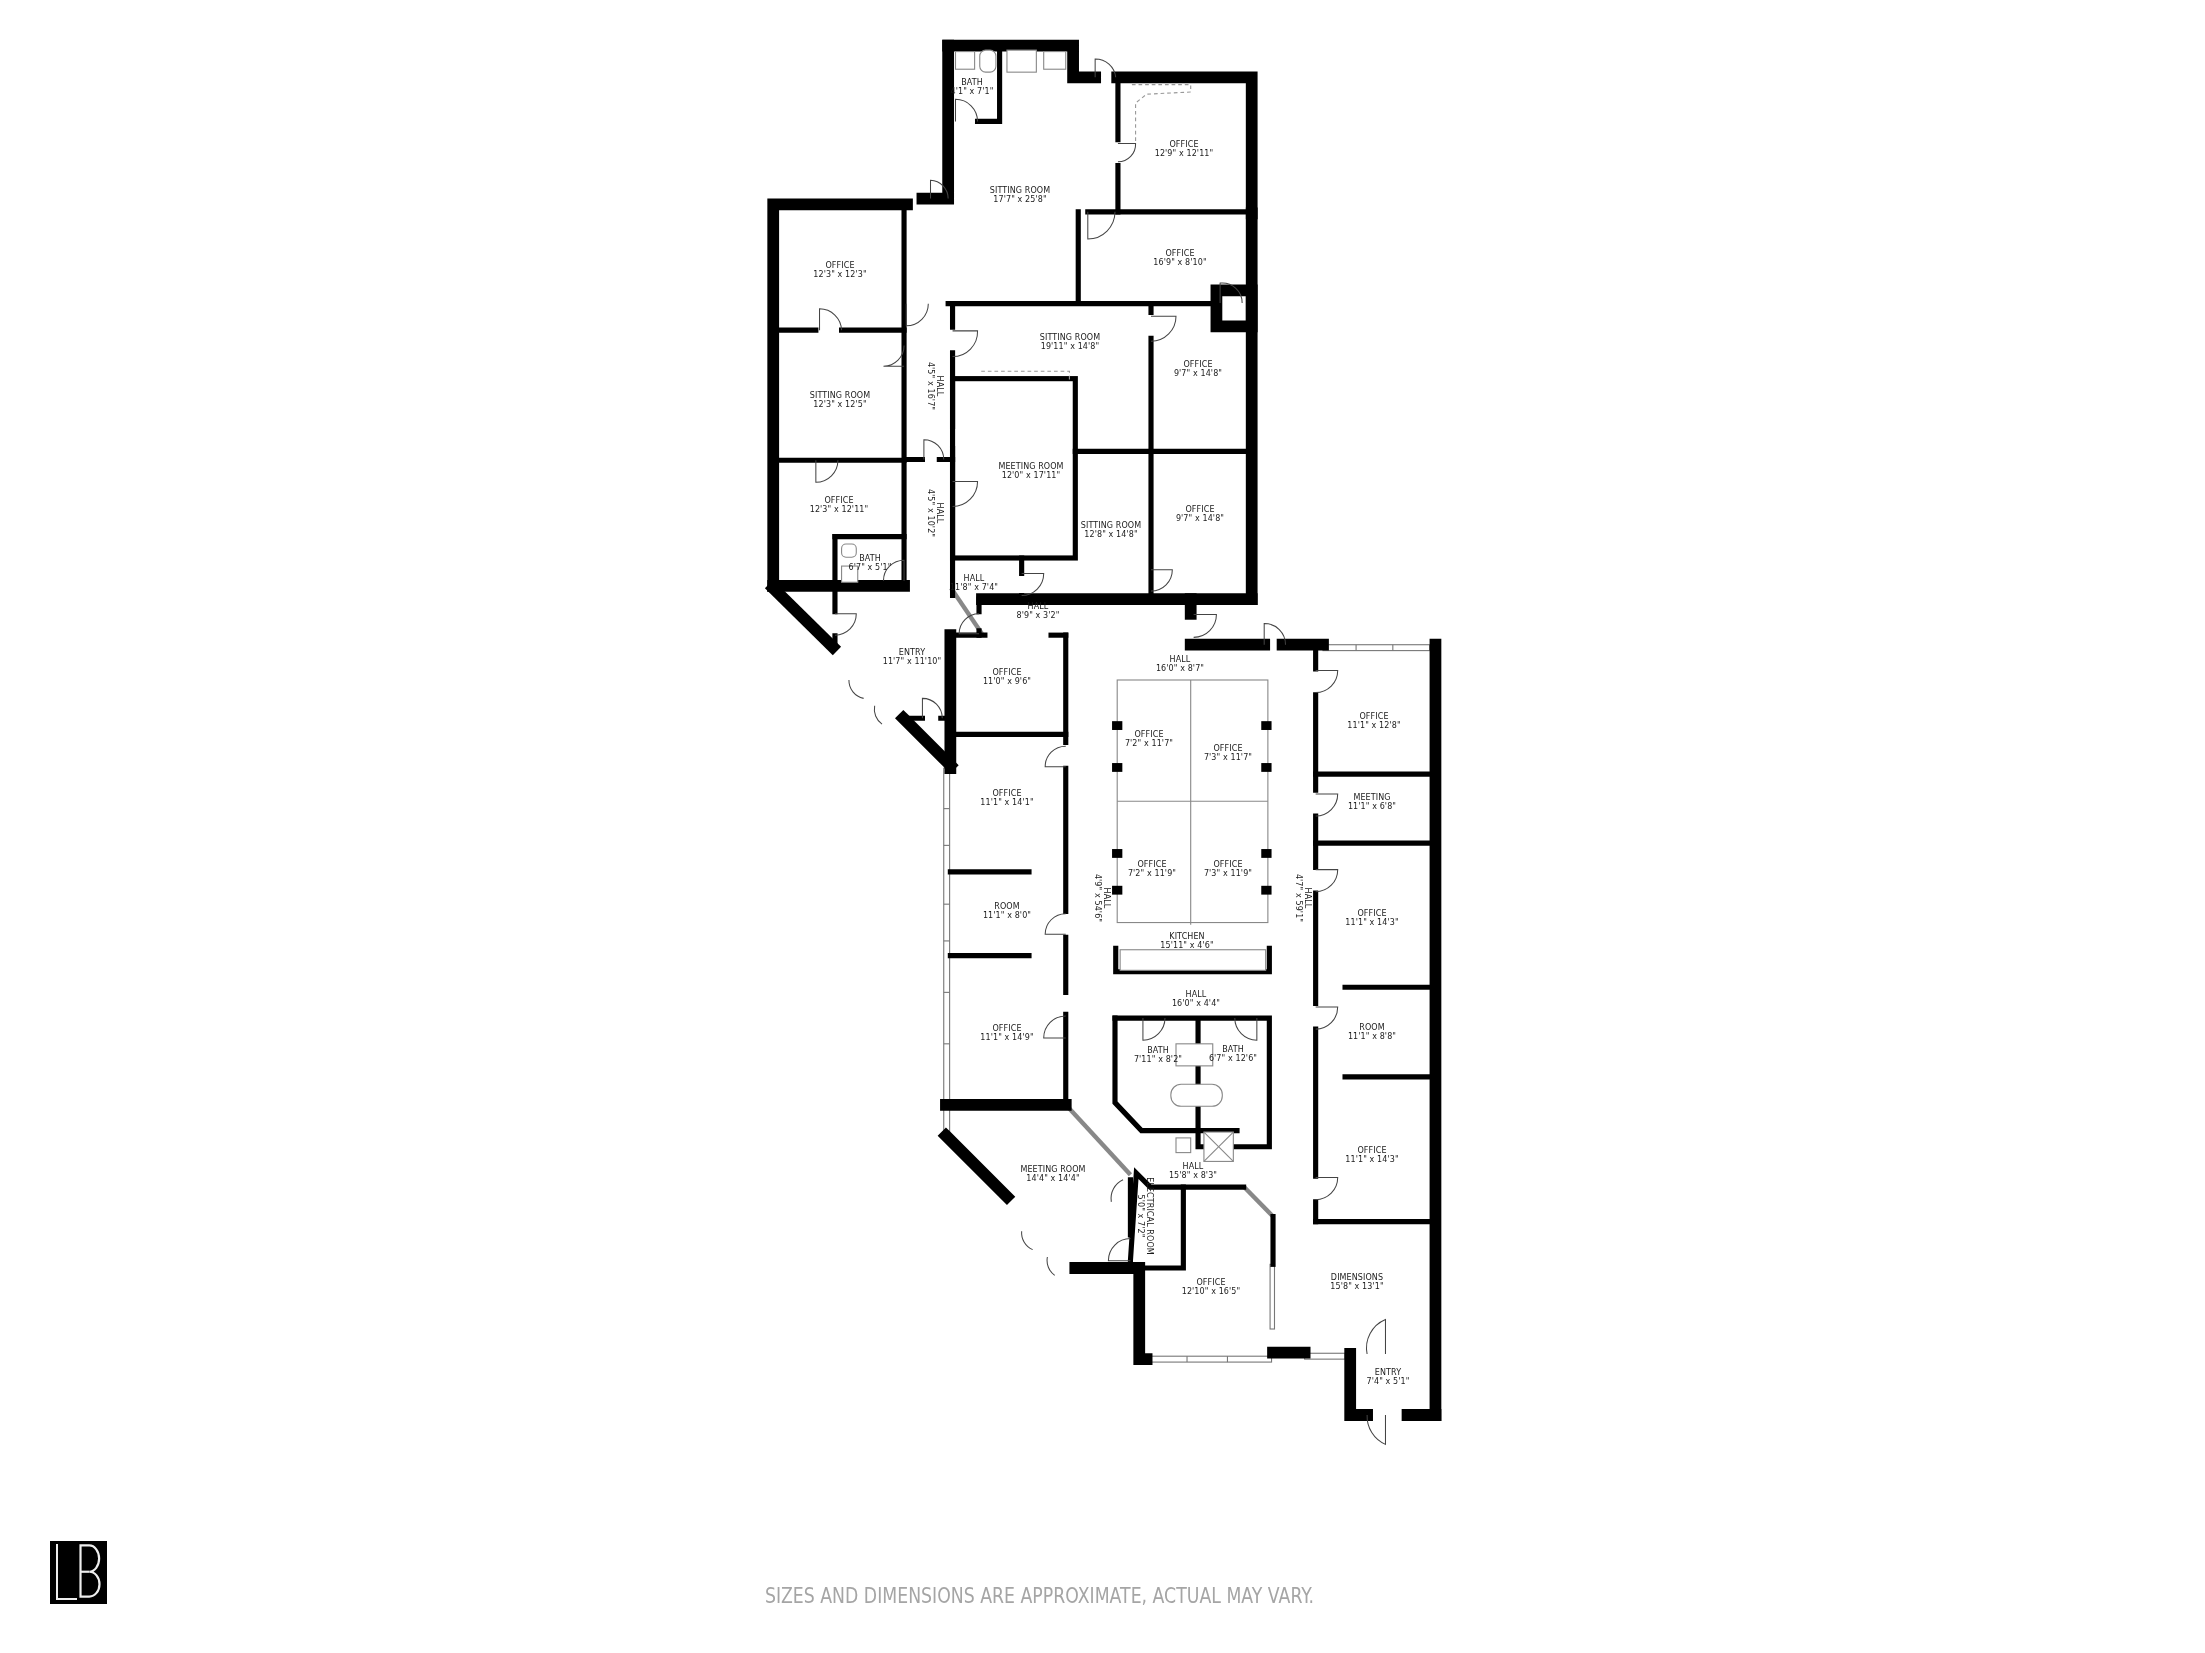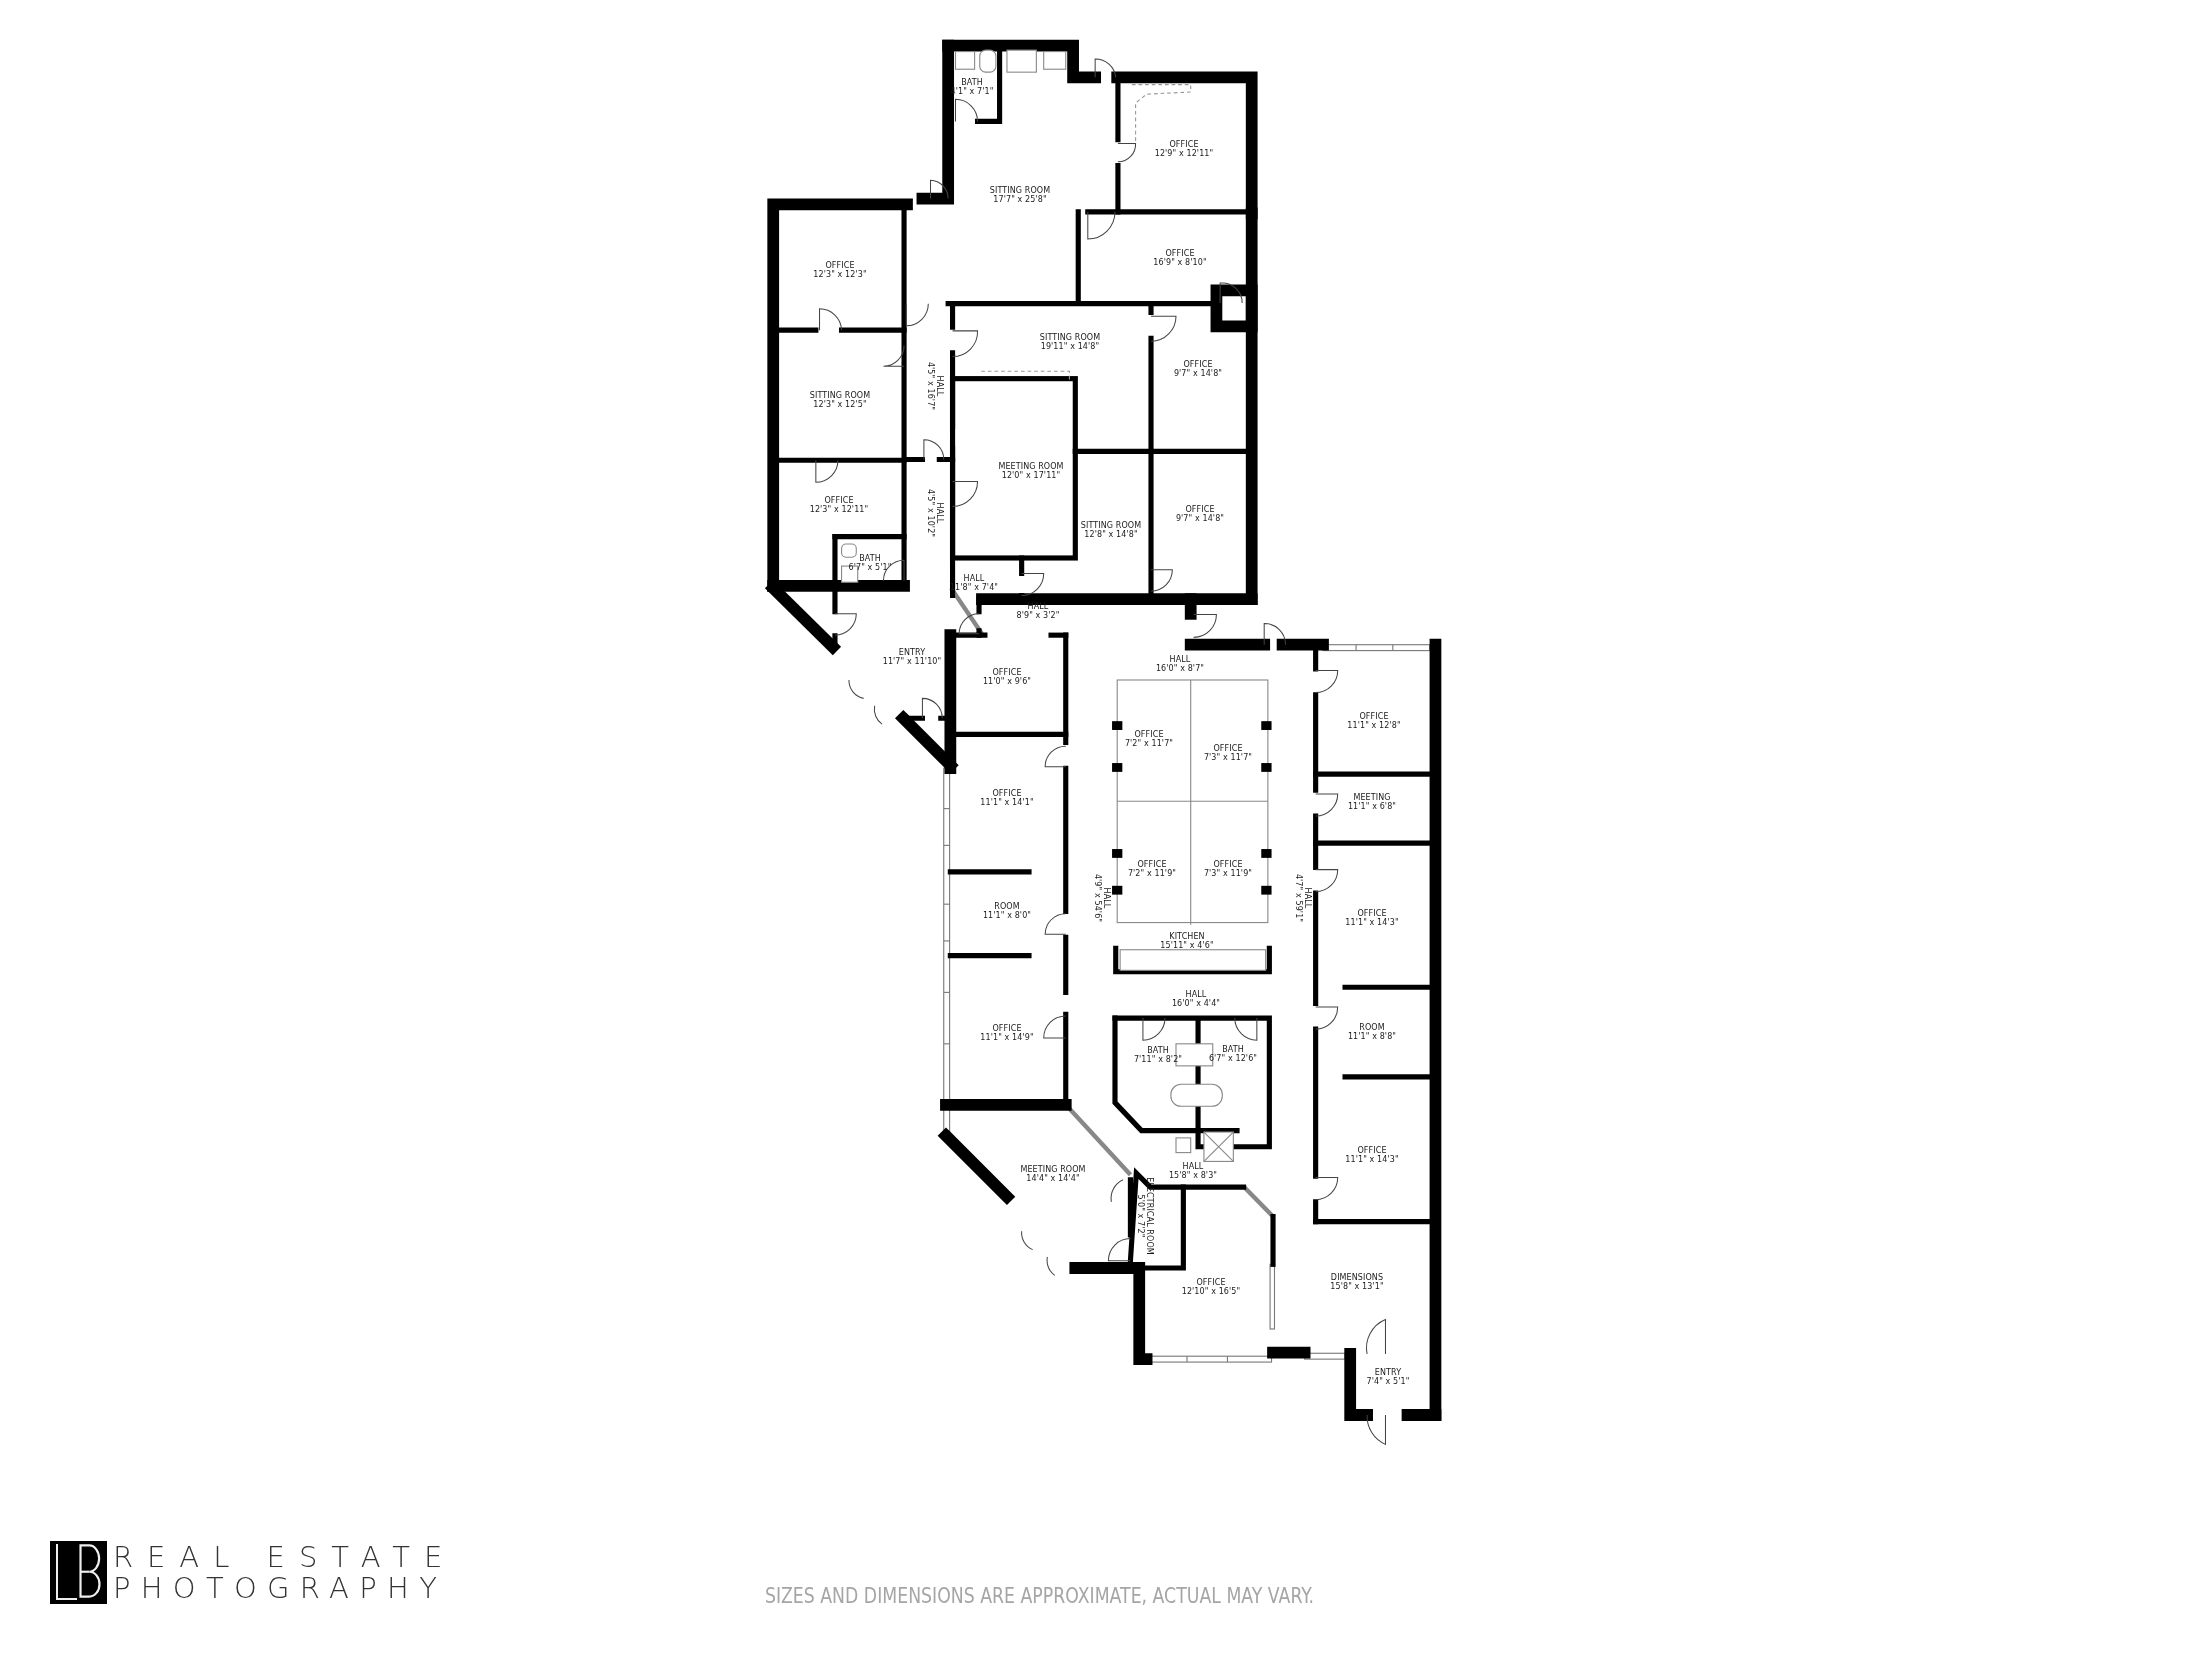--- a/index.html
+++ b/index.html
@@ -291,20 +291,16 @@
   </div>
 
 <div id="logo">
   <div id="logo-mark">
     <div class="l"></div>
     <svg class="b" viewBox="0 0 30 74">
       <path d="M2 2 L2 72 L14 72 A 14 17 0 0 0 14 38 A 12 16 0 0 0 14 2 Z" fill="none" stroke="#eee" stroke-width="3"></path>
       <line x1="2" y1="38" x2="14" y2="38" stroke="#eee" stroke-width="3"></line>
     </svg>
   </div>
-  <div id="logo-text">
-    <span id="logo-line-1">REAL ESTATE</span>
-    <span id="logo-line-2">PHOTOGRAPHY</span>
-  </div>
 </div>
 
 <div id="disclaimer">SIZES AND DIMENSIONS ARE APPROXIMATE, ACTUAL MAY VARY.</div>
 
 
 </body></html>

